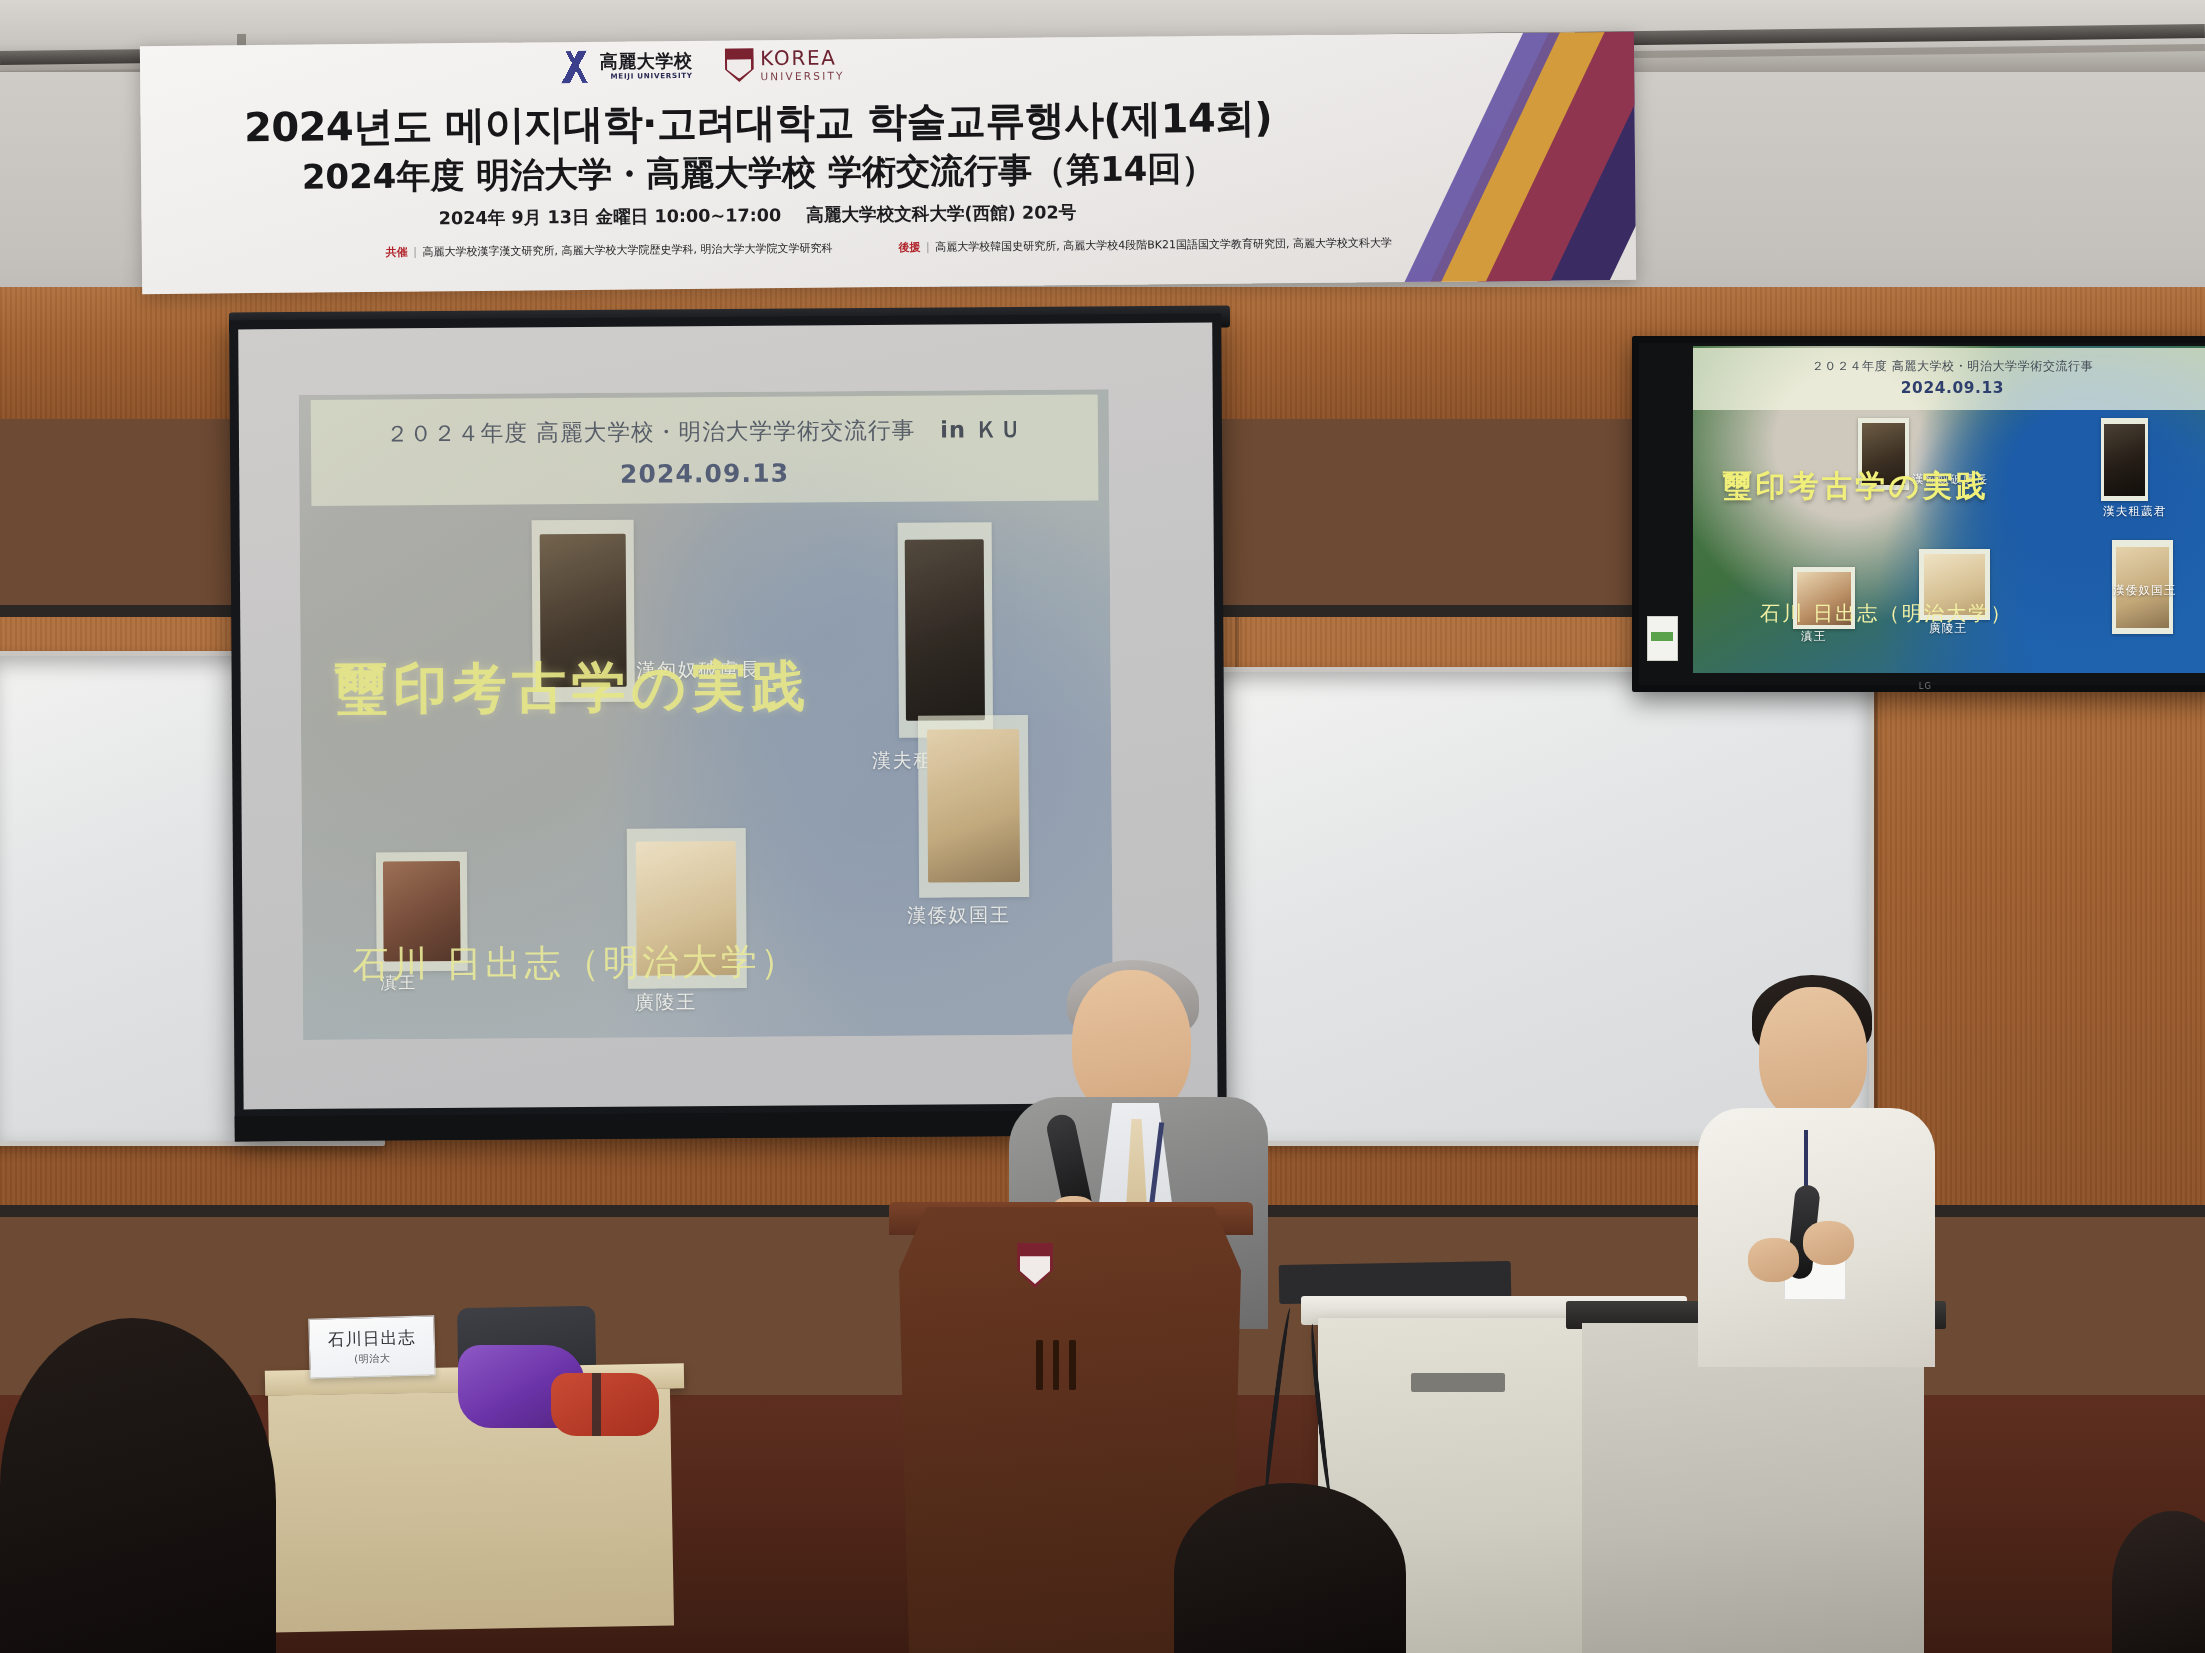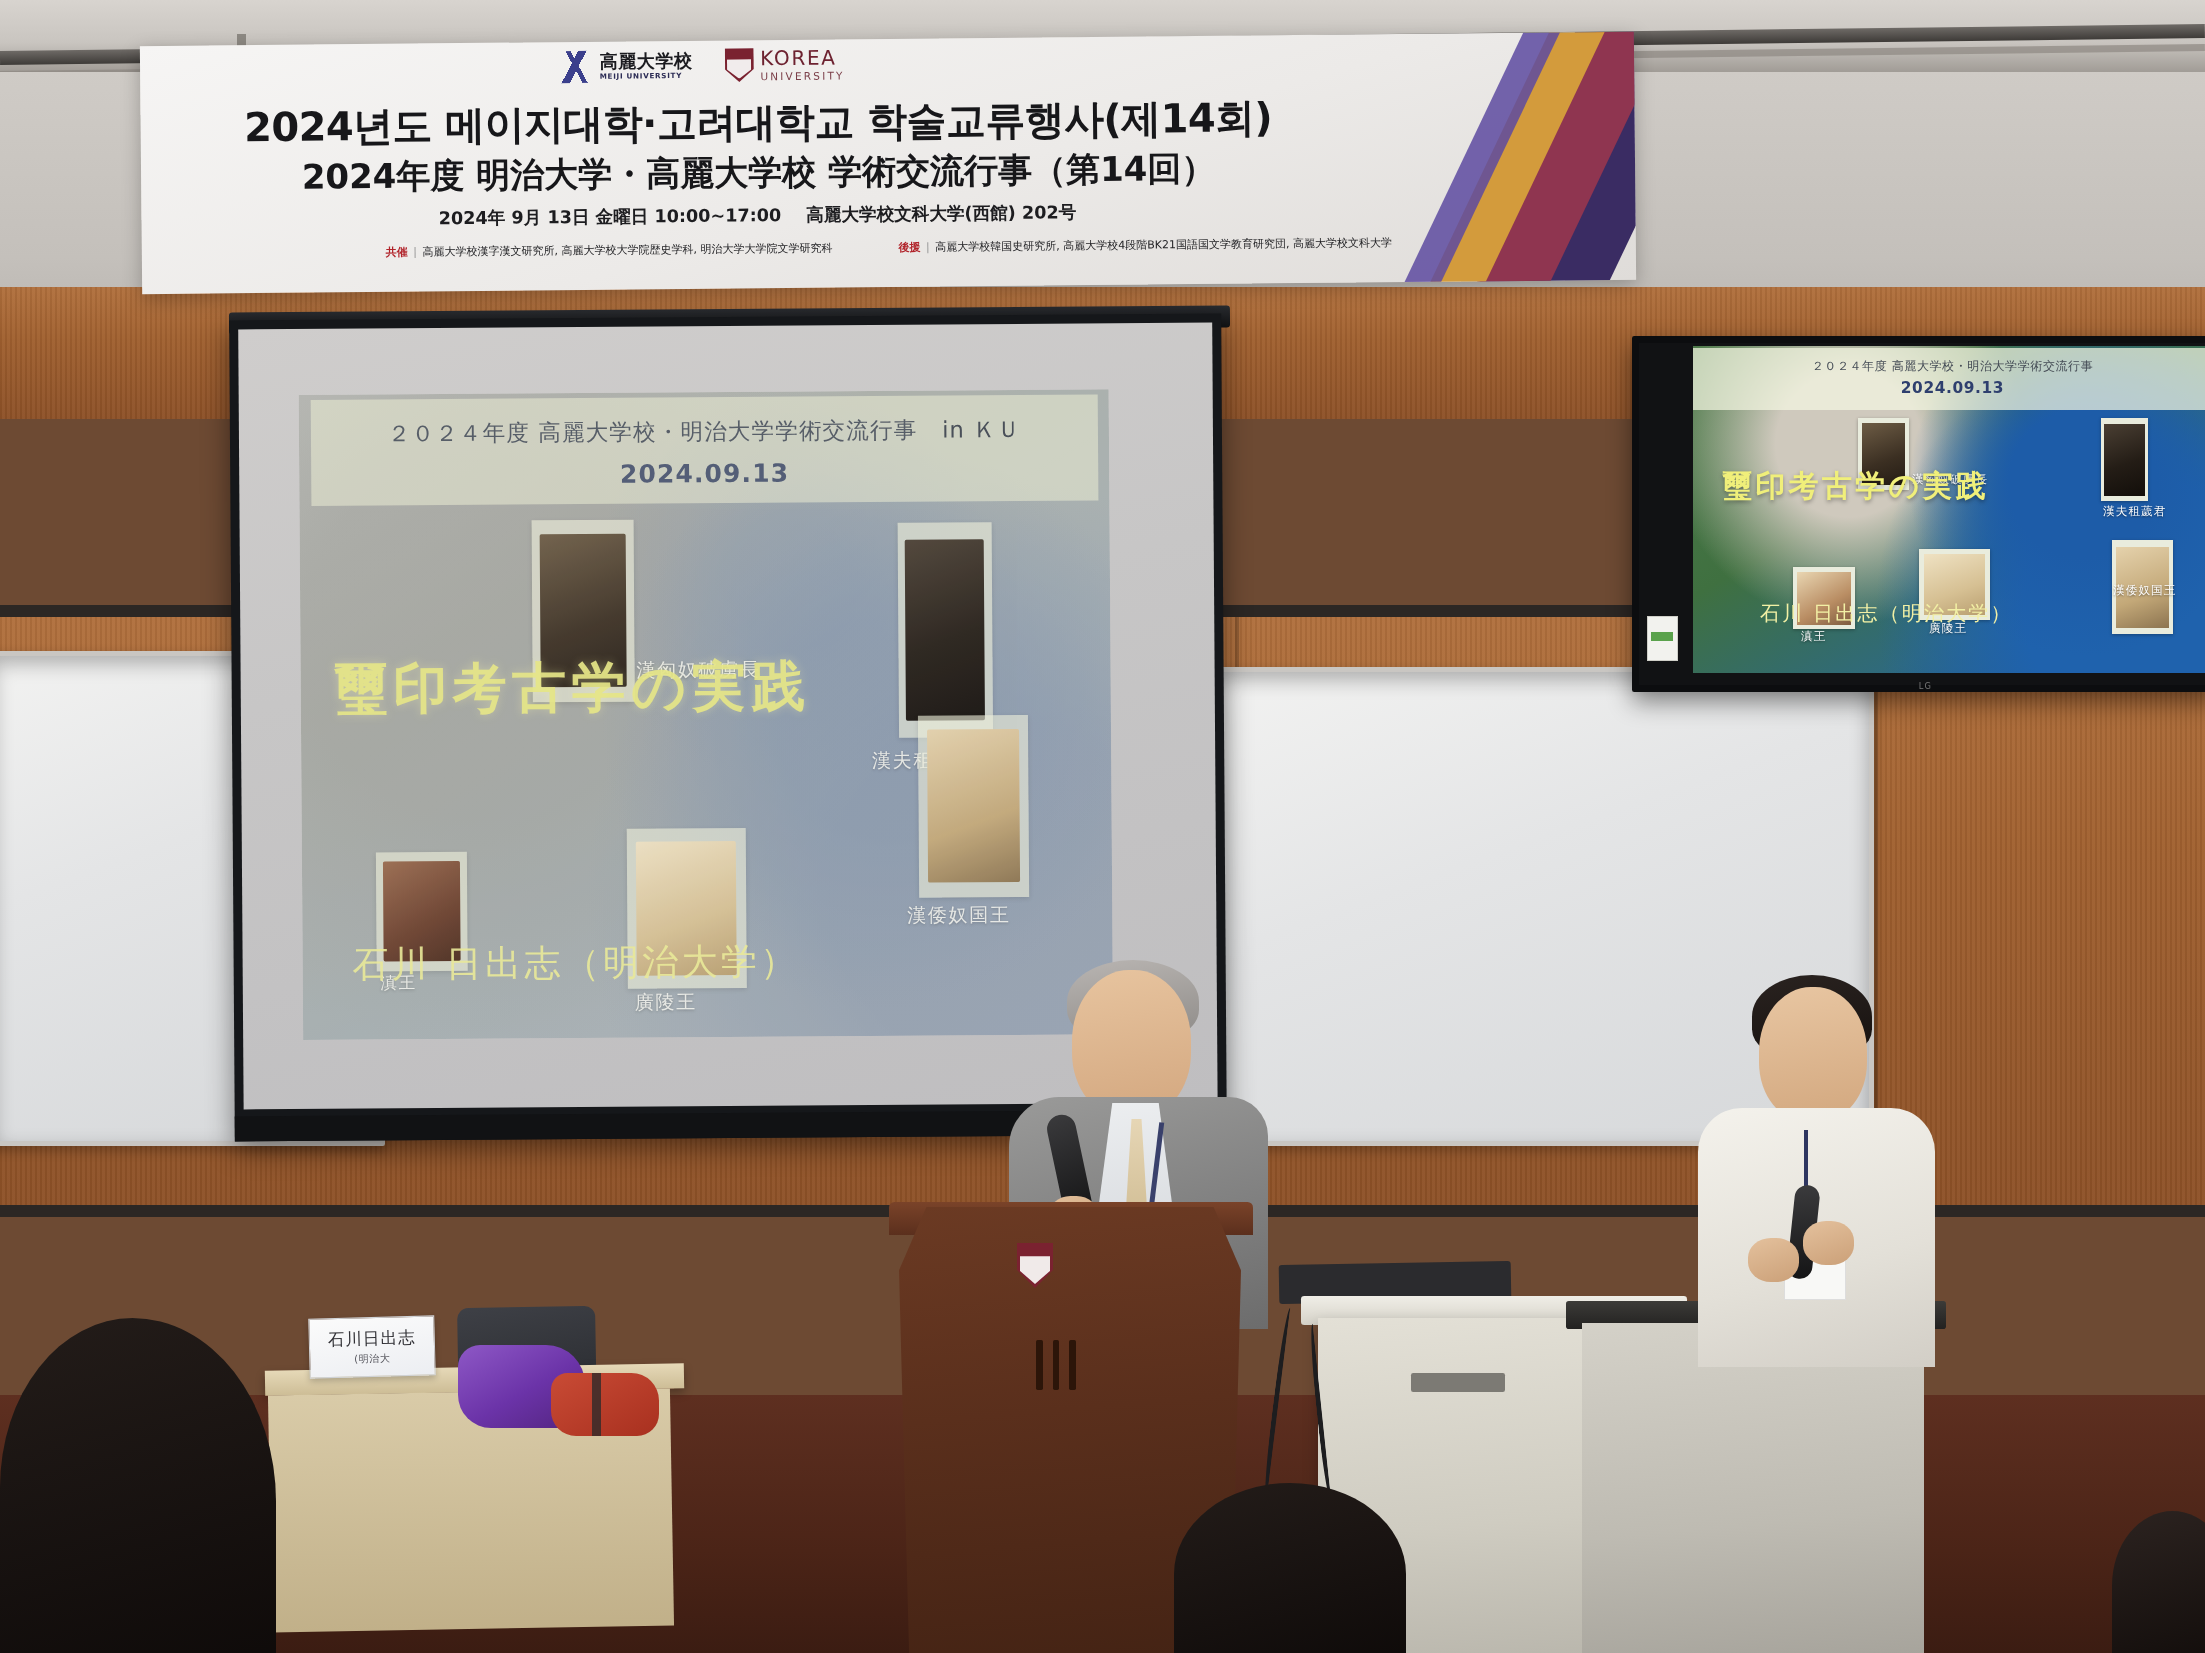--- a/index.html
+++ b/index.html
@@ -86,21 +86,21 @@
   .logos{position:absolute;left:419px;top:7.7px;display:flex;gap:32px;align-items:center;}
   .logo{display:flex;align-items:center;gap:6.6px;}
   .meiji-v{
     width:34px;height:32px;
     background:
       linear-gradient(62deg,transparent 46%,#3b3f8c 46% 56%,transparent 56%),
       linear-gradient(-62deg,transparent 46%,#3b3f8c 46% 62%,transparent 62%);
   }
   .logo-txt{line-height:1;}
   .logo-jp{font-size:18px;font-weight:bold;color:#1b1b1f;letter-spacing:0.6px;}
-  .logo-en{font-size:7.2px;color:#2c2c55;letter-spacing:0.7px;margin-top:2.2px;font-weight:bold;}
+  .logo-en{font-size:7.2px;color:#2c2c55;letter-spacing:0.7px;margin-top:2.2px;font-weight:bold;text-align:right;}
   .ku-shield{
     width:29px;height:34px;background:#7a2230;
     clip-path:polygon(0 0,100% 0,100% 62%,50% 100%,0 62%);
     position:relative;
   }
   .ku-shield:after{content:"";position:absolute;left:2.2px;top:11px;right:2.2px;bottom:3.3px;
     background:#f1ecec;clip-path:polygon(0 0,100% 0,100% 52%,50% 100%,0 52%);}
   .ku-txt{line-height:1;}
   .ku-1{font-size:20px;color:#6d2230;letter-spacing:1.7px;font-weight:500;}
   .ku-2{font-size:10.5px;color:#7b3f49;letter-spacing:2.2px;margin-top:2.8px;}
@@ -161,21 +161,21 @@
     filter:saturate(.55);
   }
   .slide-hdr{
     position:absolute;left:12px;top:5.5px;right:11px;height:106px;
     background:rgba(238,240,214,.55);
   }
   .slide-hdr-t{
     position:absolute;left:0;right:0;top:19px;text-align:center;
     font-size:22.6px;color:#4e5560;letter-spacing:1.1px;white-space:nowrap;
   }
-  .slide-hdr-t b{font-weight:normal;color:#3f4650;}
+  .slide-hdr-t b{font-weight:bold;color:#3f4650;}
   .slide-date{
     position:absolute;left:0;right:0;top:62px;text-align:center;
     font-size:25px;font-weight:bold;color:#4a5570;letter-spacing:1.1px;
   }
   .slide-title{
     position:absolute;left:33px;top:259px;width:551px;
     font-size:54px;font-weight:bold;color:rgba(232,232,130,.92);
     letter-spacing:5.5px;text-shadow:0 0 10px rgba(255,255,170,.35);
   }
   .slide-author{

